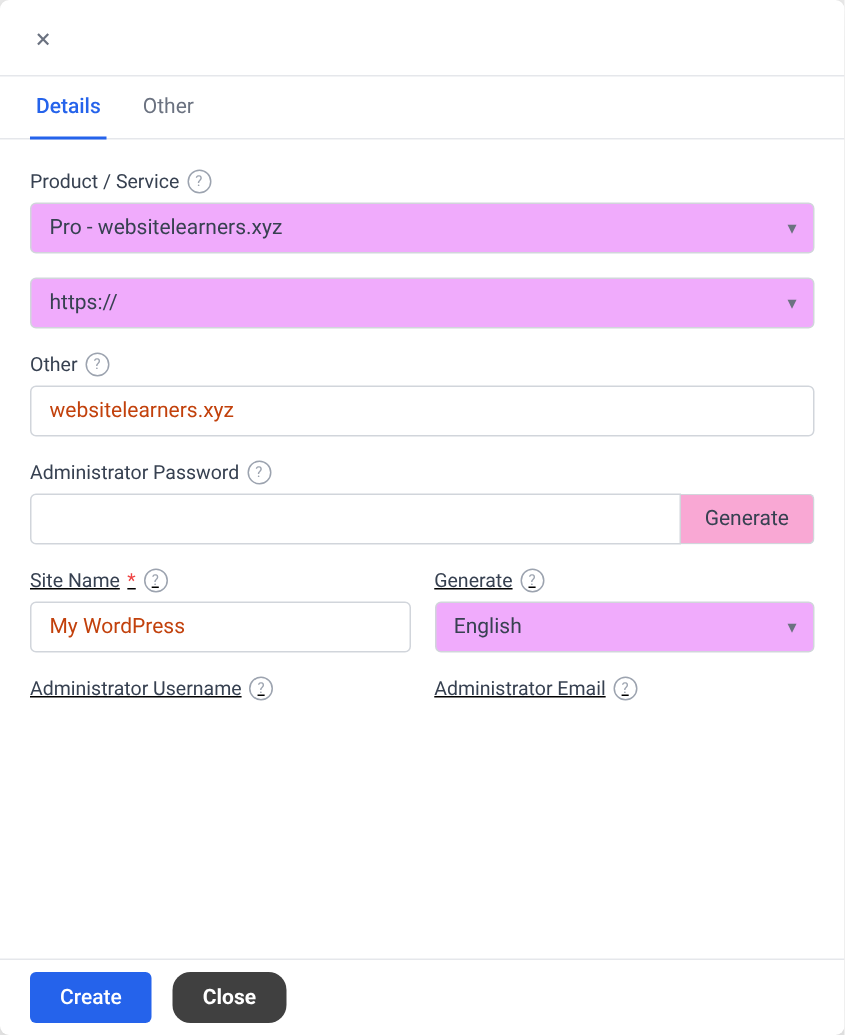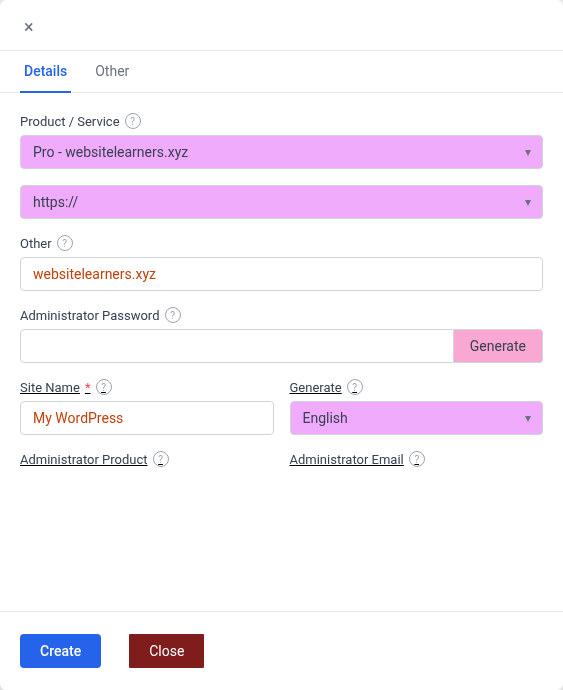--- a/index.html
+++ b/index.html
@@ -173,45 +173,45 @@
     }
 
     .two-col {
       display: grid;
       grid-template-columns: 1fr 1fr;
       gap: 16px;
       text-decoration: underline;
     }
 
     .modal-footer {
-      padding: 22px 20px;
-      display: flex;
-      gap: 28px;
+      padding: 8px 20px;
+      display: flex;
+      gap: 14px;
       border-top: 1px solid #e5e7eb;
     }
 
     .btn-create {
       padding: 9px 20px;
       background: #2563eb;
       color: #fff;
       border: none;
       border-radius: 4px;
       font-size: 14px;
       font-weight: 500;
       cursor: pointer;
     }
 
     .btn-close {
       padding: 9px 20px;
-      background: #7f1d1d;
+      background: #404040;
       color: #fff;
       border: none;
-      border-radius: 1px;
-      font-size: 14px;
-      font-weight: 400;
+      border-radius: 12px;
+      font-size: 14px;
+      font-weight: 700;
       cursor: pointer;
     }
   </style>
 </head>
 <body>
 
 <div class="modal">
 
   <div class="modal-header">
     <button class="close-btn">×</button>
@@ -291,21 +291,21 @@
           </select>
           <span class="chevron-icon">▾</span>
         </div>
       </div>
     </div>
 
     <div class="two-col">
 
       <div class="form-group">
         <div class="form-label">
-          <span>Administrator Product</span>
+          <span>Administrator Username</span>
           <span class="help-icon">?</span>
         </div>
       </div>
 
       <div class="form-group">
         <div class="form-label">
           <span>Administrator Email</span>
           <span class="help-icon">?</span>
         </div>
       </div>

